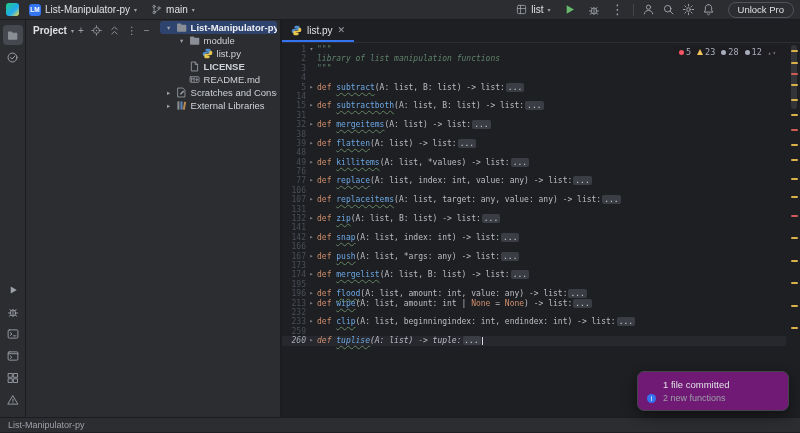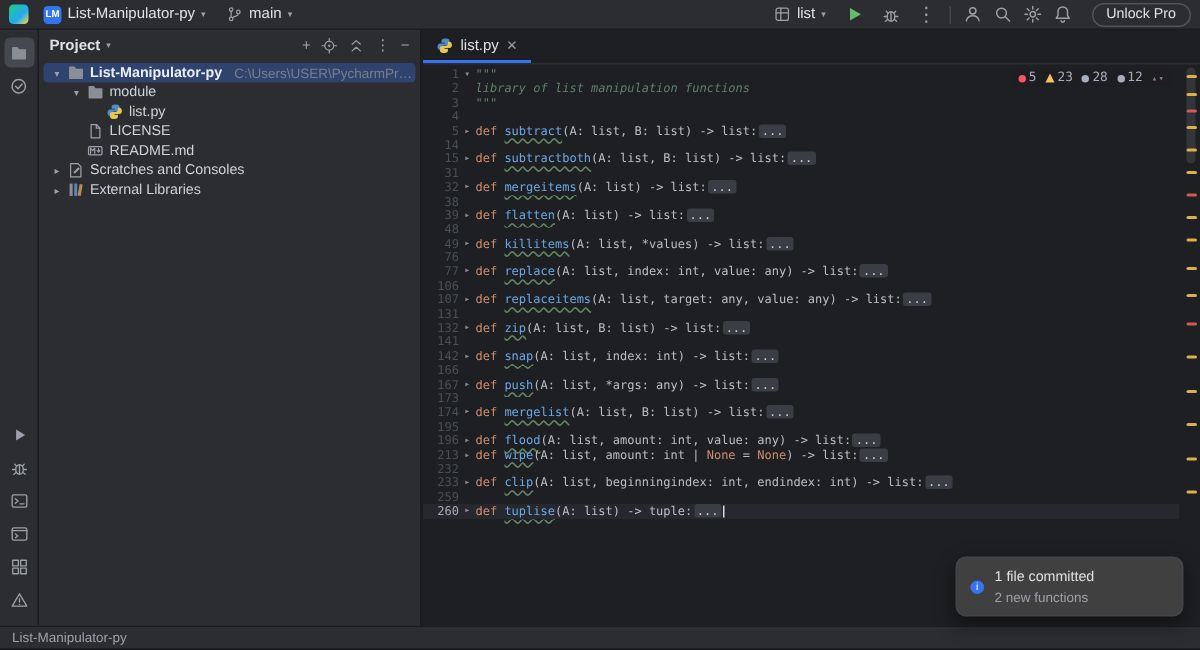--- a/index.html
+++ b/index.html
@@ -47,21 +47,21 @@
   }
   .strip-btn {
     width:20px; height:20px; border:0; background:none; border-radius:4px;
     display:flex; align-items:center; justify-content:center; margin:1px 0; cursor:default;
   }
   .strip-btn.active { background:#45484e; }
   .strip-spacer { flex:1; }
   
   .panel {
     width:255px; background:#2b2d30; border-right:1px solid #1b1c1f;
-    display:flex; flex-direction:column;
+    display:flex; 
   }
   .panel-head {
     height:21px; display:flex; align-items:center; gap:4px; padding:0 7px; flex:none;
   }
   .panel-title { color:#dfe1e5; font-weight:bold; font-size:10px; }
   .panel-head-icons { margin-left:auto; display:flex; align-items:center; gap:7px; color:#9da0a8; }
   .ph-icon { background:none; border:0; color:#9da0a8; font-size:10px; line-height:1;
     display:flex; align-items:center; cursor:default; }
   .tree { flex:1; overflow:hidden; padding-top:1px; }
   .tree-row {
@@ -80,21 +80,21 @@
   .tabbar { height:23px; border-bottom:1px solid #2c2e33; display:flex; align-items:stretch; flex:none; }
   .tab {
     display:flex; align-items:center; gap:5px; padding:0 9px; font-size:10px; color:#dfe1e5;
     border-bottom:2px solid #3574f0; cursor:default;
   }
   .tab-close { color:#9da0a8; font-size:9px; background:none; border:0; cursor:default; }
   .code-wrap { position:relative; flex:1; overflow:hidden;
     font-family:"DejaVu Sans Mono","Liberation Mono",monospace; font-size:8px; }
   .code { position:absolute; inset:2px 14px 0 0; }
   .cl { display:flex; height:9.4px; line-height:9.4px; white-space:pre; }
-  .cl.caret-line { background:#26282e; }
+  .cl.caret-line { background:#26282e;font-style:italic; }
   .g { width:24px; flex:none; text-align:right; color:#494e57; }
   .cl.caret-line .g { color:#a9abb2; }
   .fold { width:11px; flex:none; text-align:center; color:#81858d; font-size:6.5px; cursor:default; }
   .ct { flex:0 0 auto; }
   .s-k { color:#cf8e6d; }
   .s-f { color:#6ba8e5; text-decoration:underline wavy rgba(110,150,110,.85); text-underline-offset:1.5px; }
   .s-p { color:#bcbec4; }
   .s-d { color:#5f826b; font-style:italic; }
   .s-e { background:#3a3e44; color:#ced0d6; border-radius:2px; padding:0 2px; margin-left:1px; }
   .caret { display:inline-block; width:1px; height:8px; background:#d7dae0; vertical-align:middle; margin-left:1px; }
@@ -117,23 +117,23 @@
   .statusbar {
     height:15px; background:#2b2d30; border-top:1px solid #1b1c1f;
     display:flex; align-items:center; padding:0 8px; font-size:9px; color:#9da0a8;
   }
   .sb-right { margin-left:auto; display:flex; align-items:center; gap:13px; }
   .sb-item { cursor:default; }
   .sb-project { cursor:default; }
   
   .notif {
     position:absolute; right:11px; bottom:22px; width:152px;
-    background:#404040; border:1px solid #43454a; border-radius:7px;
+    background:#701a75; border:1px solid #43454a; border-radius:7px;
     box-shadow:0 5px 14px rgba(0,0,0,.45); padding:7px 10px 7px 9px;
-    display:flex; gap:7px; align-items:center;
+    display:flex; gap:7px; align-items:flex-end;
   }
   .notif-ico { width:9px; height:9px; border-radius:50%; background:#3574f0; flex:none; margin-top:1px;
     color:#fff; font-size:7px; display:flex; align-items:center; justify-content:center; }
   .notif-l1 { color:#dfe1e5; font-size:9.5px; margin-bottom:3px; }
   .notif-l2 { color:#9da0a8; font-size:9px; }
   svg { display:block; }
 </style>
 </head>
 <body>
 
@@ -314,21 +314,21 @@
           <div class="tree-row" style="padding-left: 31px;">
             <span class="tw-chev"></span>
             <span class="tw-icon">
               <svg width="11" height="11" viewBox="0 0 16 16">
                 <path d="M7.9 1C6 1 4.9 1.9 4.9 3.3V5h3.2v.7H3.3C1.9 5.7 1 7.1 1 8.9S1.9 12 3.3 12h1.6v-1.9c0-1.3 1-2.3 2.3-2.3h3.4c1.1 0 2-.9 2-2V3.3C12.6 1.9 11.5 1 9.7 1z" fill="#4f8ccb"></path>
                 <path d="M8.1 15c1.9 0 3-1 3-2.3V11H7.9v-.7h4.8c1.4 0 2.3-1.4 2.3-3.2S14.1 4 12.7 4h-1.6v1.9c0 1.3-1 2.3-2.3 2.3H5.4c-1.1 0-2 .9-2 2v2.5C3.4 14.1 4.5 15 6.3 15z" fill="#e8c64e"></path>
               </svg>
             </span>
             <span class="tw-label">list.py</span>
           </div>
-          <div class="tree-row" style="padding-left: 18px;">
+          <div class="tree-row" style="padding-left: 18px; font-weight: bold;">
             <span class="tw-chev"></span>
             <span class="tw-icon">
               <svg width="11" height="11" viewBox="0 0 16 16">
                 <path d="M4 1.5h5.2L12.5 5v9.5H4z" fill="none" stroke="#9da0a8" stroke-width="1.2" stroke-linecap="round" stroke-linejoin="round"></path>
                 <path d="M9 1.5V5h3.5" fill="none" stroke="#9da0a8" stroke-width="1.2" stroke-linecap="round" stroke-linejoin="round"></path>
               </svg>
             </span>
             <span class="tw-label">LICENSE</span>
           </div>
           <div class="tree-row" style="padding-left: 18px;">

